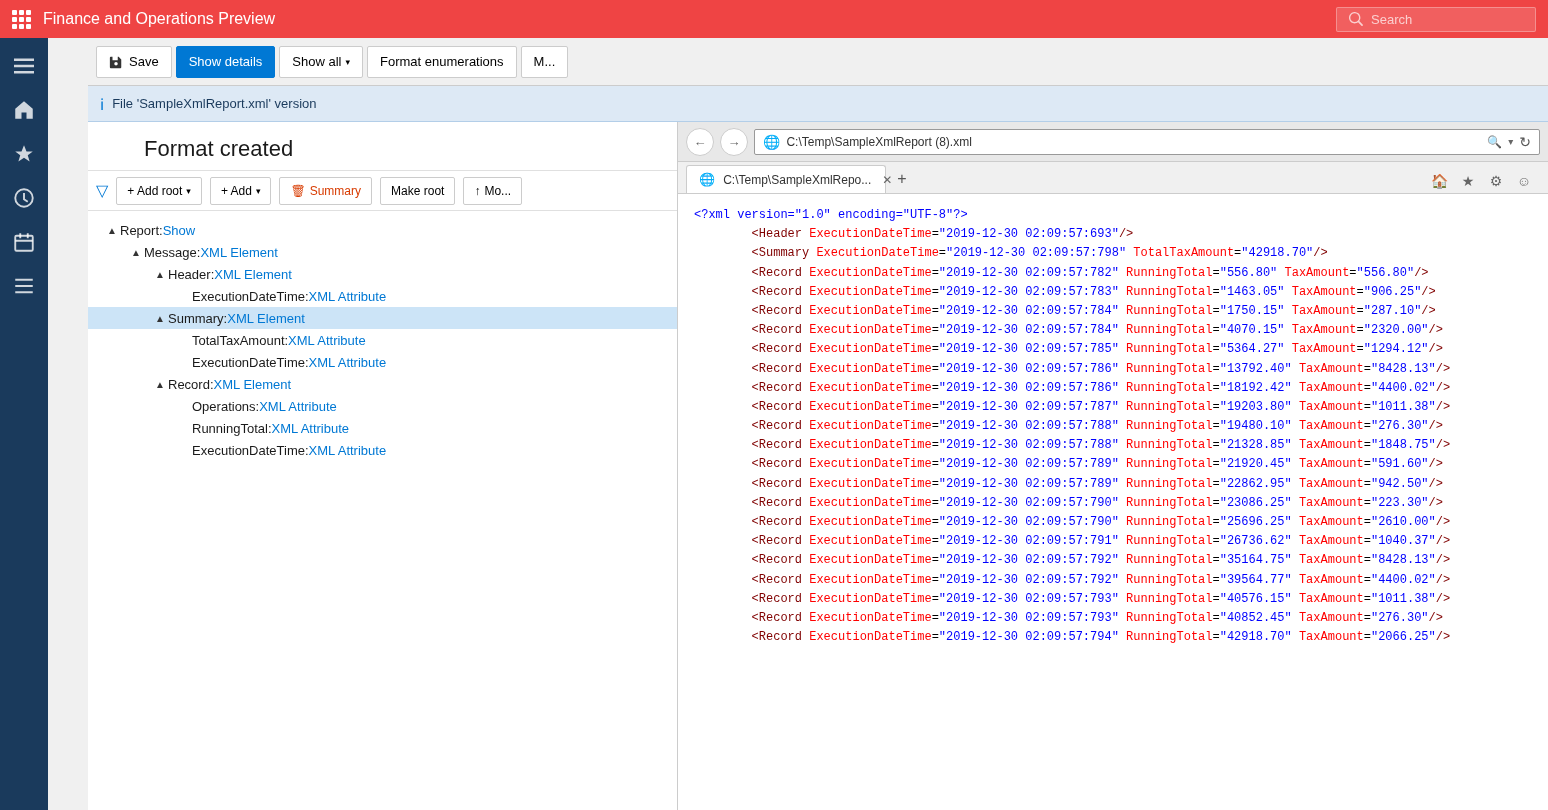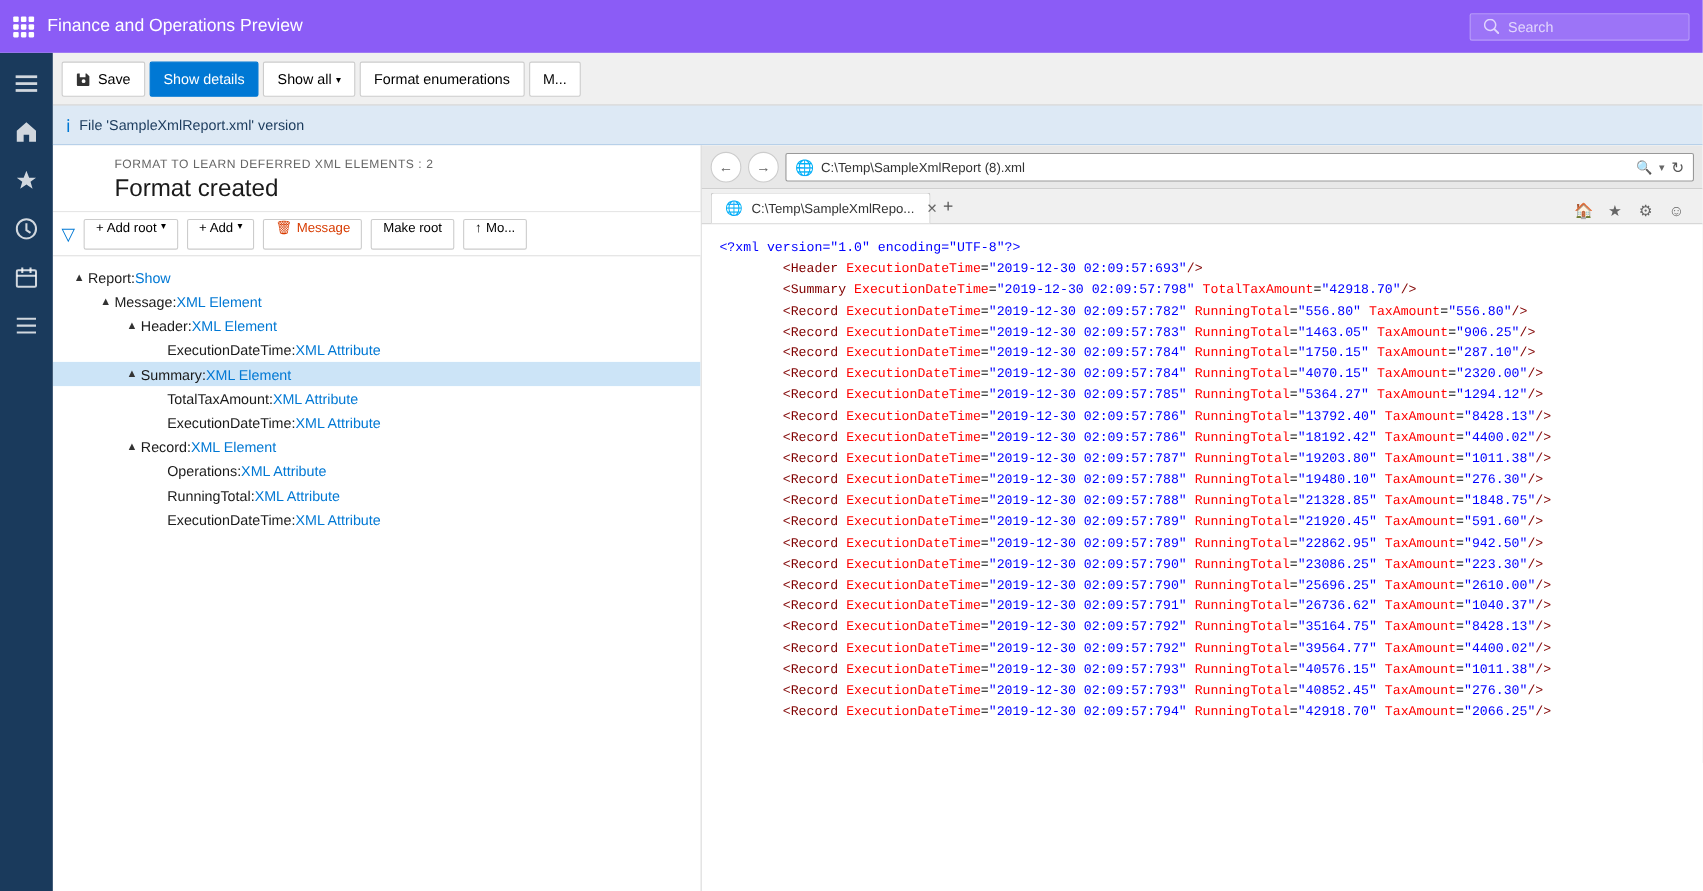--- a/index.html
+++ b/index.html
@@ -1,22 +1,22 @@
 <!DOCTYPE html>
 <html><head>
   <meta charset="utf-8">
   <style>
     * { box-sizing: border-box; margin: 0; padding: 0; }
     body { font-family: 'Segoe UI', Arial, sans-serif; font-size: 13px; background: #f0f0f0; display: flex; flex-direction: column; height: 810px; overflow: hidden; }
 
     
     .top-bar {
-      background: #8b5cf6;
+      background: #ef4444;
       color: white;
-      height: 48px;
+      height: 38px;
       display: flex;
       align-items: center;
       padding: 0 12px;
       gap: 12px;
       flex-shrink: 0;
     }
     .grid-icon {
       display: grid;
       grid-template-columns: repeat(3,5px);
       grid-template-rows: repeat(3,5px);
@@ -75,20 +75,21 @@
       border-radius: 2px;
     }
     .sidebar-icon svg { width: 20px; height: 20px; }
 
     
     .content-area {
       flex: 1;
       display: flex;
       flex-direction: column;
       overflow: hidden;
+      margin-left: 40px;
     }
 
     
     .toolbar {
       background: #f0f0f0;
       border-bottom: 1px solid #ccc;
       height: 48px;
       display: flex;
       align-items: center;
       padding: 0 8px;
@@ -185,21 +186,21 @@
       font-size: 16px;
     }
     .designer-btn {
       height: 28px;
       padding: 0 10px;
       border: 1px solid #ccc;
       background: white;
       font-size: 12px;
       cursor: pointer;
       display: flex;
-      align-items: flex-start;
+      align-items: center;
       gap: 4px;
       border-radius: 2px;
     }
     .designer-btn-danger {
       color: #d83b01;
       border-color: #ccc;
     }
 
     
     .tree-container {
@@ -423,37 +424,36 @@
 
     <div class="notification-bar">
       <span class="info-icon">ℹ</span>
       <span class="notification-text">File 'SampleXmlReport.xml' version</span>
     </div>
 
     <div class="designer-area">
 
       <div class="left-panel">
         <div class="designer-header">
-          <div class="designer-subtitle">FORMAT TO LEARN DEFERRED XML ELEMENTS : 2</div>
           <div class="designer-title">Format created</div>
         </div>
 
         <div class="designer-toolbar">
           <span class="filter-icon">▽</span>
           <button class="designer-btn">
             <span>+ Add root</span>
             <span class="chevron-down">▾</span>
           </button>
           <button class="designer-btn">
             <span>+ Add</span>
             <span class="chevron-down">▾</span>
           </button>
           <button class="designer-btn designer-btn-danger">
             <span style="font-size:12px">🗑</span>
-            <span>Message</span>
+            <span>Summary</span>
           </button>
           <button class="designer-btn">
             <span>Make root</span>
           </button>
           <button class="designer-btn">
             <span>↑</span>
             <span>Mo...</span>
           </button>
         </div>
 

